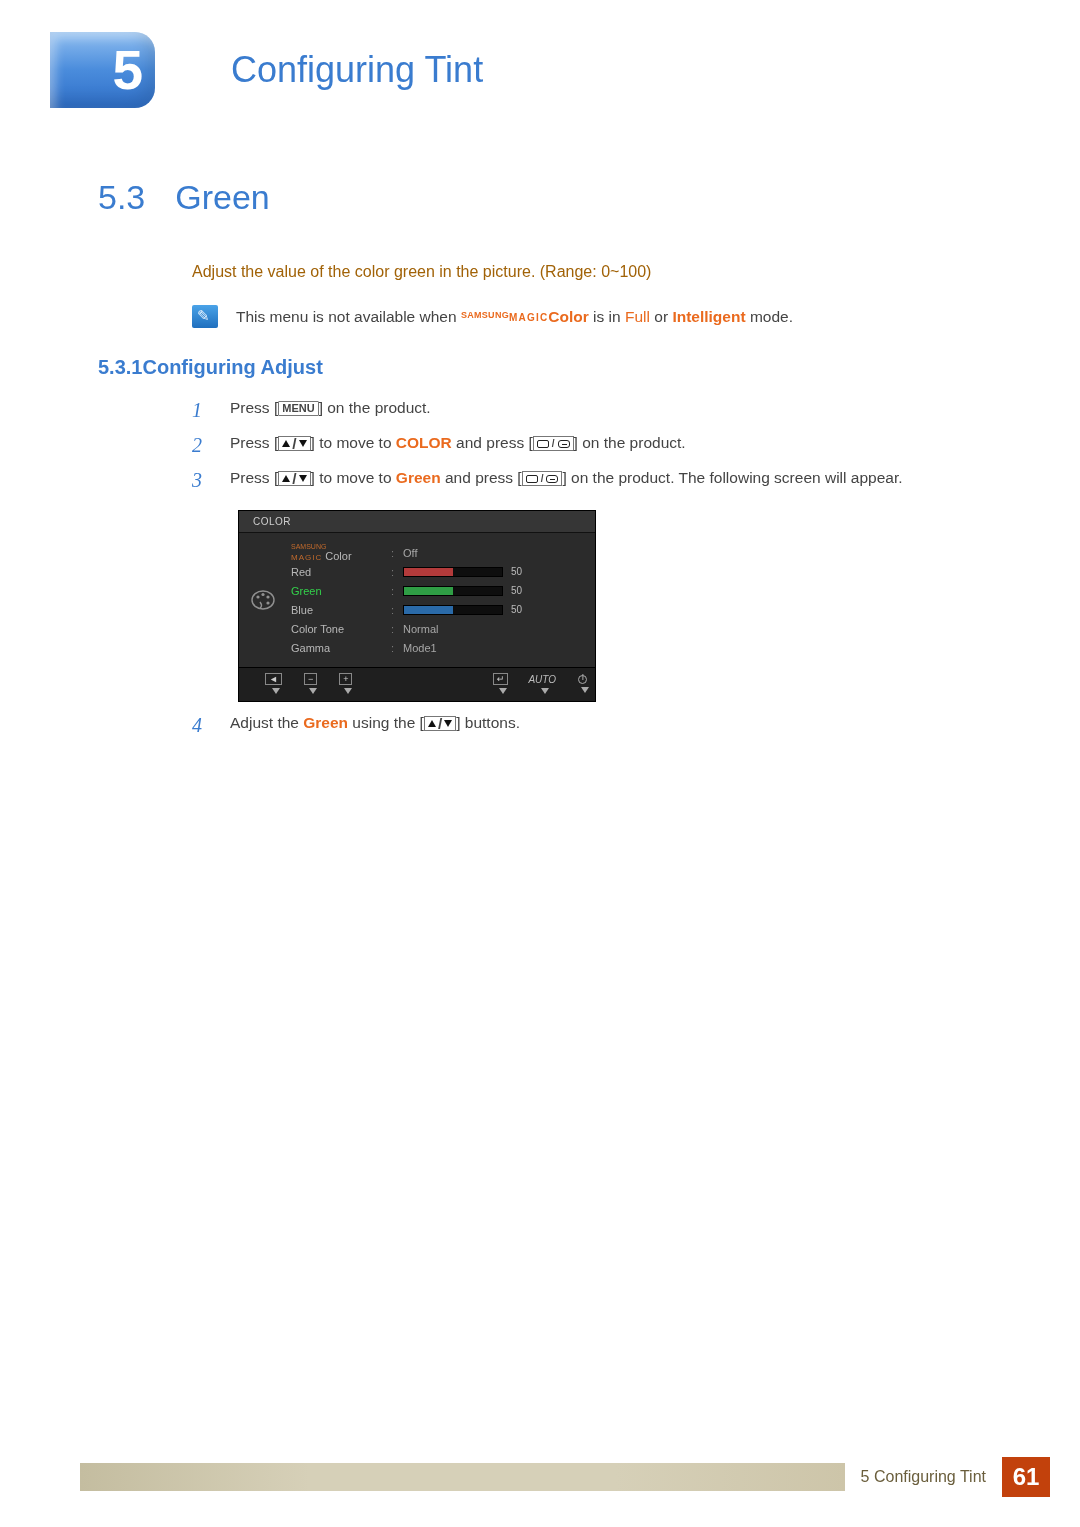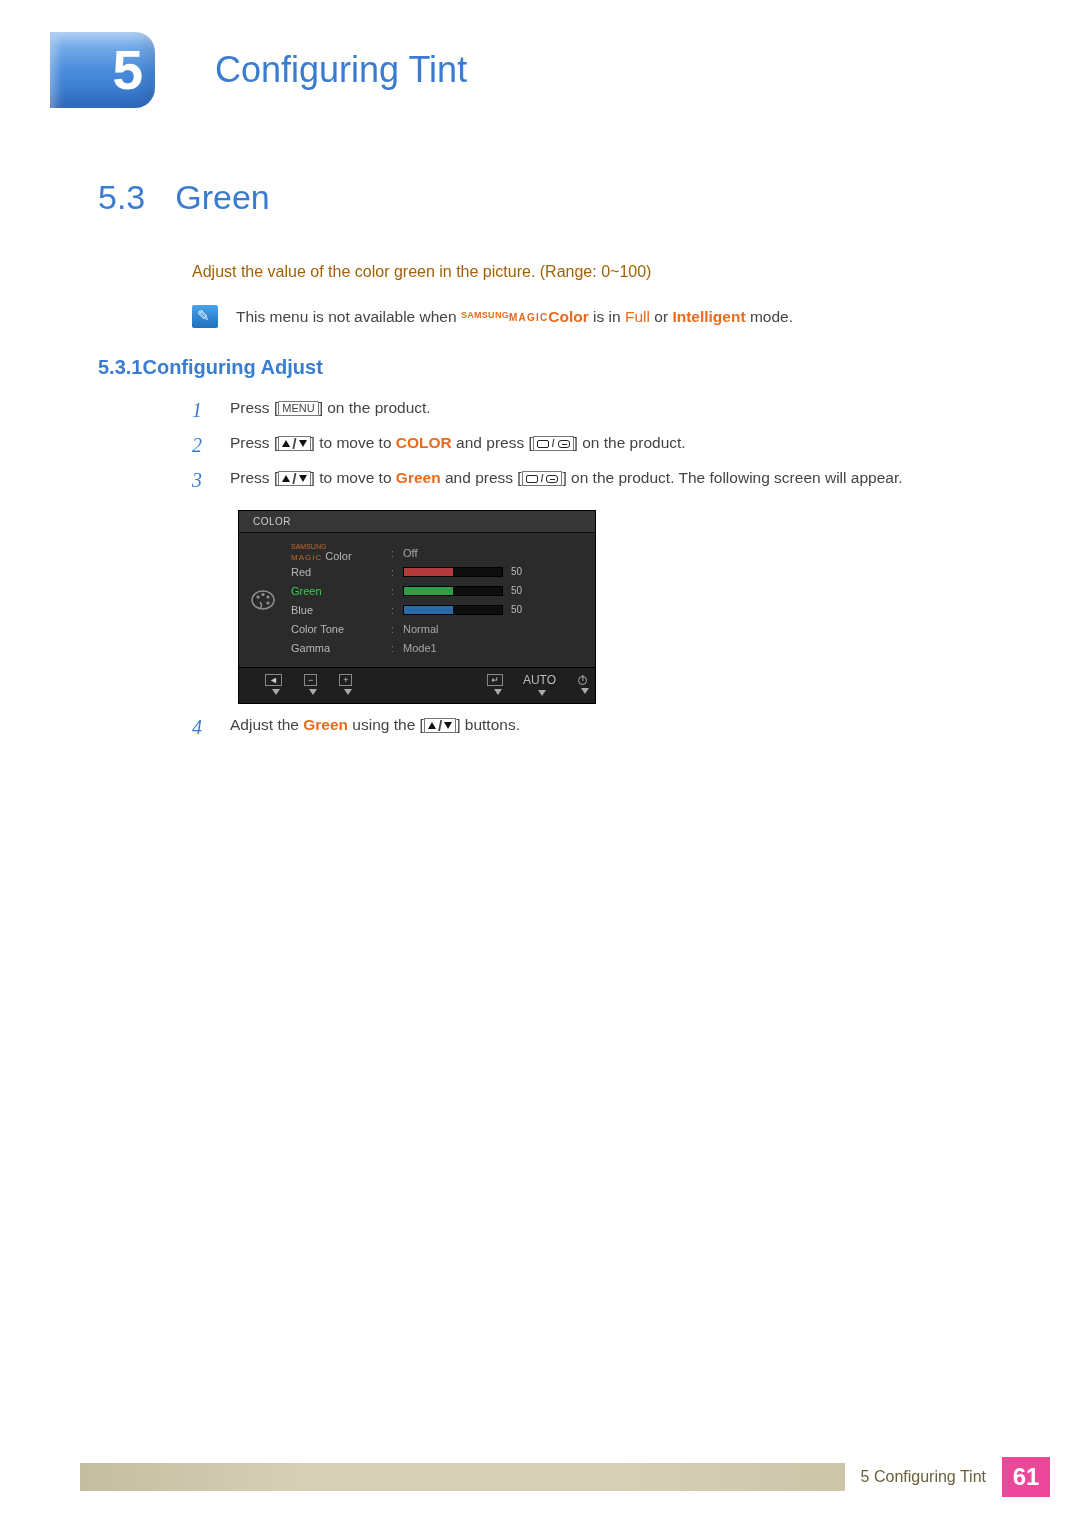--- a/index.html
+++ b/index.html
@@ -37,20 +37,21 @@
     justify-content: flex-end;
     padding-right: 12px;
     margin-right: 60px;
     margin-left: 50px;
     box-shadow: inset -8px -8px 16px rgba(0,0,0,0.10), inset 6px 6px 10px rgba(255,255,255,0.35);
   }
   .chapter-title {
     color: #3a7ccf;
     font-size: 36px;
     font-weight: normal;
+    margin-left: 16px;
   }
 
   
   .content {
     padding: 70px 80px 0 98px;
   }
   .sec-head {
     display: flex;
     gap: 30px;
     align-items: baseline;
@@ -112,21 +113,21 @@
 
   ol.steps { list-style:none; margin-left:94px; }
   ol.steps > li {
     display:flex; gap:22px; align-items:flex-start;
     font-size:15.5px; color:#444; margin-bottom:12px;
   }
   .step-num {
     color:#3a7ccf; font-style:italic; font-family: Georgia, 'Times New Roman', serif;
     font-size:20px; width:16px; flex-shrink:0;
   }
-  .key { border:1px solid #777; border-radius:1px; padding:0 3px; font-size:11px; font-weight:normal; display:inline-flex; align-items:center; height:15px; line-height:13px; vertical-align:middle;}
+  .key { border:1px solid #777; border-radius:1px; padding:0 3px; font-size:11px; font-weight:bold; display:inline-flex; align-items:center; height:15px; line-height:13px; vertical-align:middle;}
   .updn { display:inline-flex;border:1px solid #777;height:15px;padding:0 3px;align-items:center;gap:2px;vertical-align:middle;}
   .tri { display:inline-block;width:0;height:0; }
   .tri-up{border-left:4.5px solid transparent;border-right:4.5px solid transparent;border-bottom:7px solid #111;}
   .tri-down{border-left:4.5px solid transparent;border-right:4.5px solid transparent;border-top:7px solid #111;}
   .word-color2{color:#ea6a1e;font-weight:bold;}
   .word-green{color:#ea6a1e;font-weight:bold;}
   .io-icons{ display:inline-flex;border:1px solid #777;height:15px;padding:0 3px;align-items:center;gap:3px;vertical-align:middle;font-size:10px;}
   .rect-icon{display:inline-block;width:12px;height:8px;border:1.5px solid #222;border-radius:2px;}
   .enter-icon{display:inline-block;width:12px;height:8px;border:1.5px solid #222;border-radius:3px;position:relative;}
   .enter-icon::after{content:"";position:absolute;left:3px;top:3px;width:5px;height:1.5px;background:#222;}
@@ -155,32 +156,32 @@
   .osd-num{color:#bbb;font-size:10px;}
   .osd-magic{line-height:9px;}
   .osd-magic .s{font-size:7px;color:#c26a2c;display:block;line-height:7px;}
   .osd-magic .m{font-size:8px;color:#c26a2c;letter-spacing:1px;}
   .osd-footer{background:#1f1f1f;border-top:1px solid #000;padding:5px 6px 7px;display:flex;align-items:center;gap:20px;font-size:9px;color:#ccc;}
   .fbox{display:inline-block;border:1px solid #888;padding:0 3px;height:12px;line-height:10px;font-size:9px;}
   .farrow{display:inline-block;width:0;height:0;border-left:4px solid transparent;border-right:4px solid transparent;border-top:6px solid #aaa;margin-left:5px;}
   .fgroup{display:flex;flex-direction:column;align-items:center;gap:3px;}
   .frow{display:flex;gap:22px;margin-left:20px;}
   .spacer{flex:1}
-  .ftxt{font-size:12px;color:#bbb;}
+  .ftxt{font-size:10px;color:#bbb;font-style:italic;}
   .power{width:9px;height:9px;border:1.3px solid #aaa;border-radius:50%;position:relative;display:inline-block;}
   .power::after{content:"";position:absolute;left:50%;top:-2px;width:1.3px;height:6px;background:#aaa;transform:translateX(-50%);} 
 
   
   .footer-bar{
     position:absolute;left:80px;right:30px;bottom:30px;height:40px;
     display:flex;align-items:center;
   }
   .footer-strip{flex:1;height:28px;background:linear-gradient(90deg,#c4bda0 0%,#d6d0b8 30%,#d6d0b8 70%,#cdc5a9 100%);}
   .footer-label{color:#6a5e3c;font-size:16px;margin:0 16px;}
-  .footer-page{width:48px;height:40px;background:#ec4899;color:#fff;font-size:24px;font-weight:bold;display:flex;align-items:center;justify-content:center;}
+  .footer-page{width:48px;height:40px;background:#c2410c;color:#fff;font-size:24px;font-weight:bold;display:flex;align-items:center;justify-content:center;}
 </style>
 </head>
 <body>
 
 <div class="page">
 
   <div class="chapter-header">
     <div class="chapter-tab">
       <span>5</span>
     </div>

